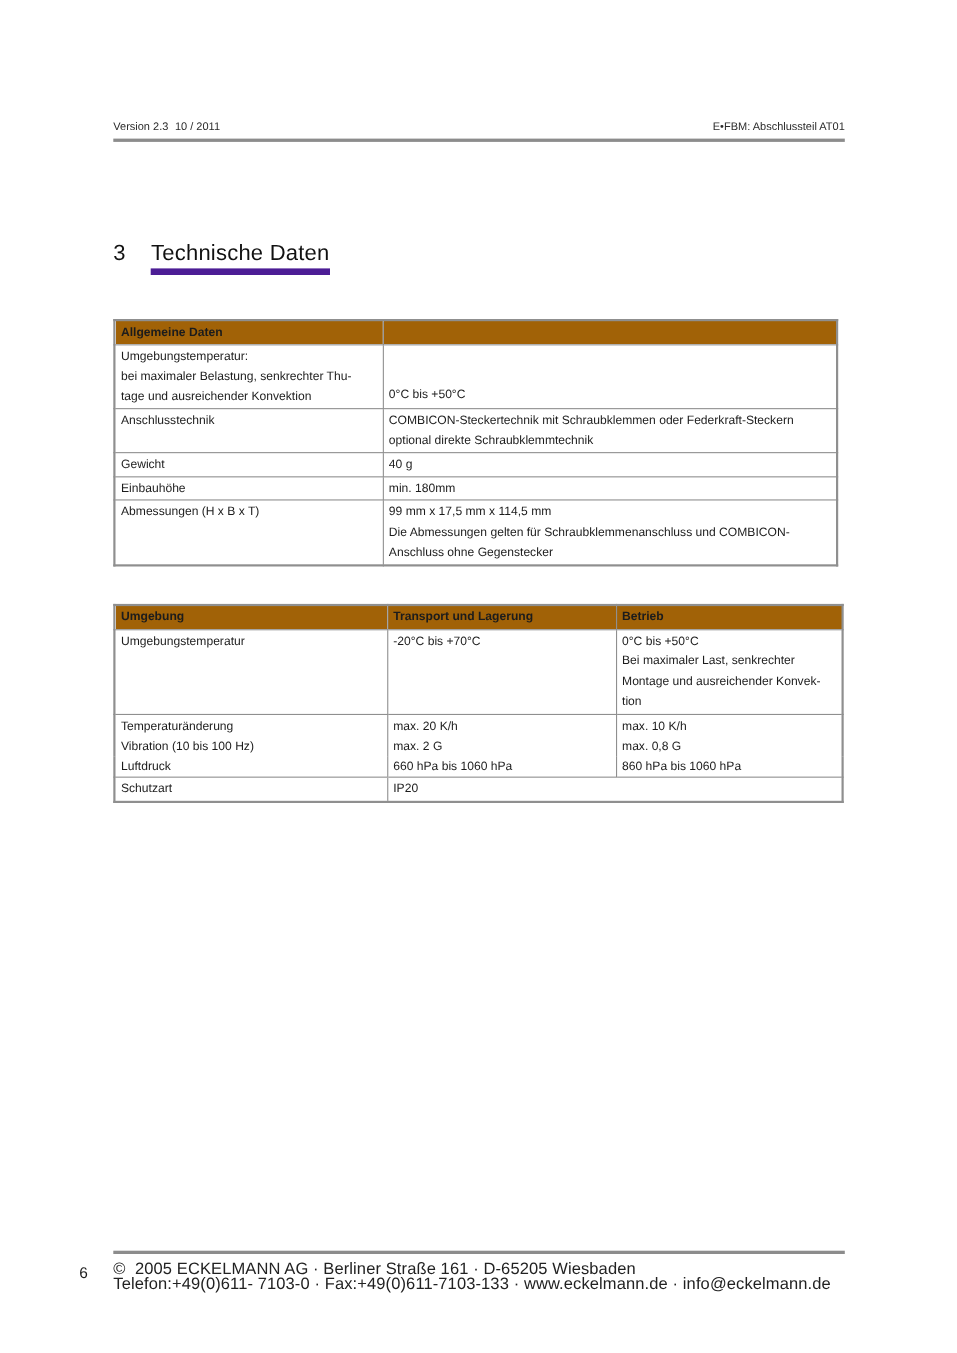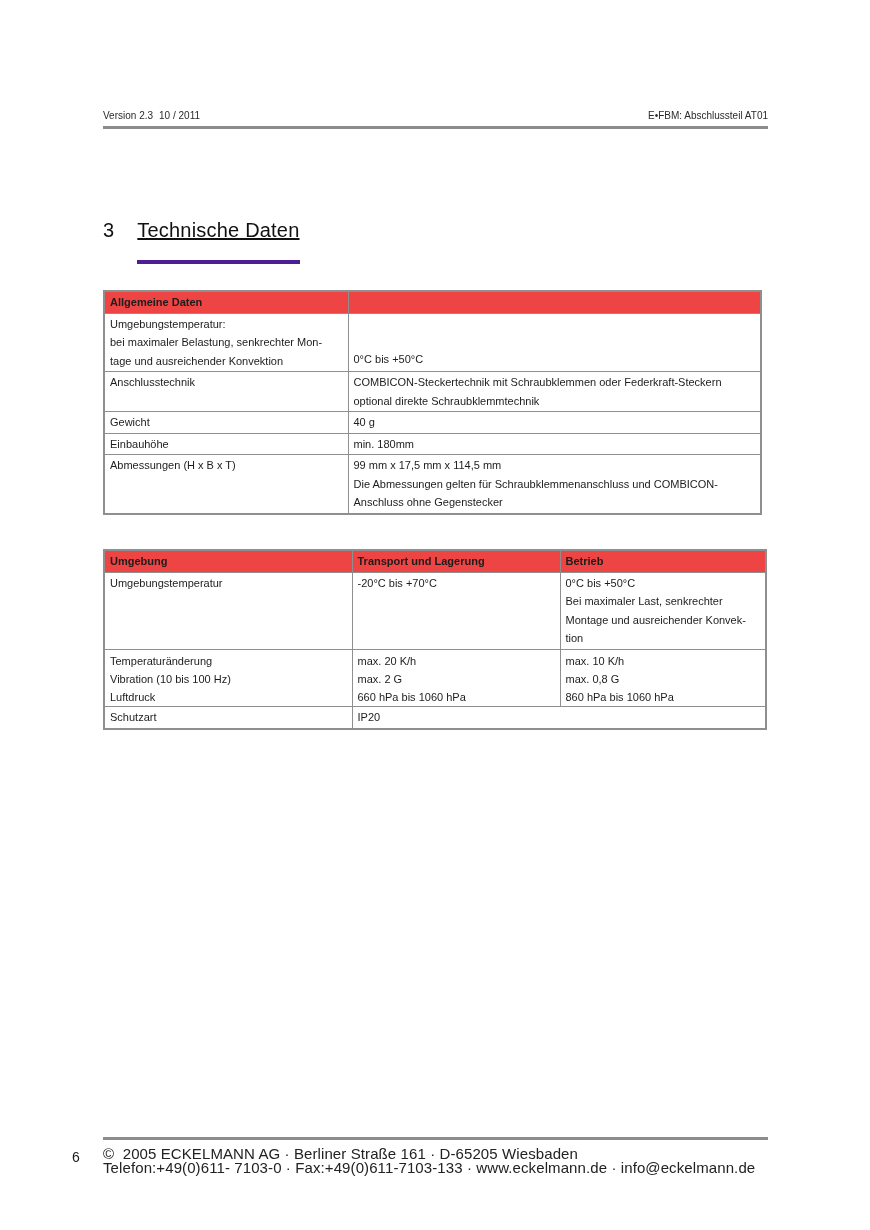--- a/index.html
+++ b/index.html
@@ -26,21 +26,21 @@
 
   
   .section-title {
     position: absolute; left: 103px; top: 219px;
     font-size: 20px; font-weight: 400; color: #111;
     letter-spacing: 0.2px;
   }
   .section-title .num { display: inline-block; margin-right: 23px; }
   .section-title .txt {
     display: inline-block;
-    border-bottom: 4px solid #4c1d95; padding-bottom: 18px; text-decoration: underline;
+    border-bottom: 6px solid #4c1d95; padding-bottom: 2px;
   }
 
   
   table {
     border-collapse: collapse; table-layout: fixed;
     position: absolute; left: 103px;
     border: 2px solid #8f8f8f;
     font-size: 11px;
   }
   #table-allgemein { top: 290px; width: 657px; }
@@ -49,21 +49,21 @@
   th, td {
     border: 1px solid #8f8f8f;
     padding: 1px 5px;
     vertical-align: top;
     text-align: left;
     font-size: 11px;
     line-height: 18.5px;
     overflow: hidden;
   }
   th {
-    background: #ef4444;
+    background: #a16207;
     font-weight: 700;
     height: 22px;
     vertical-align: middle;
     line-height: 14px;
     margin-left: 12px;
   }
   td .line { line-height: 18.5px; white-space: nowrap; }
   .vbottom { vertical-align: bottom; padding-bottom: 3px; }
 
   tr.param-row td {
@@ -109,21 +109,21 @@
       <col style="width:413px">
     </colgroup>
   <tbody>
       <tr>
     <th>Allgemeine Daten</th>
     <th></th>
   </tr>
   <tr style="height:56px">
     <td>
       <div class="line">Umgebungstemperatur:</div>
-      <div class="line">bei maximaler Belastung, senkrechter Mon-</div>
+      <div class="line">bei maximaler Belastung, senkrechter Thu-</div>
       <div class="line">tage und ausreichender Konvektion</div>
     </td>
     <td class="vbottom">0°C bis +50°C</td>
   </tr>
   <tr style="height:36px">
     <td>Anschlusstechnik</td>
     <td>
       <div class="line">COMBICON-Steckertechnik mit Schraubklemmen oder Federkraft-Steckern</div>
       <div class="line">optional direkte Schraubklemmtechnik</div>
     </td>

